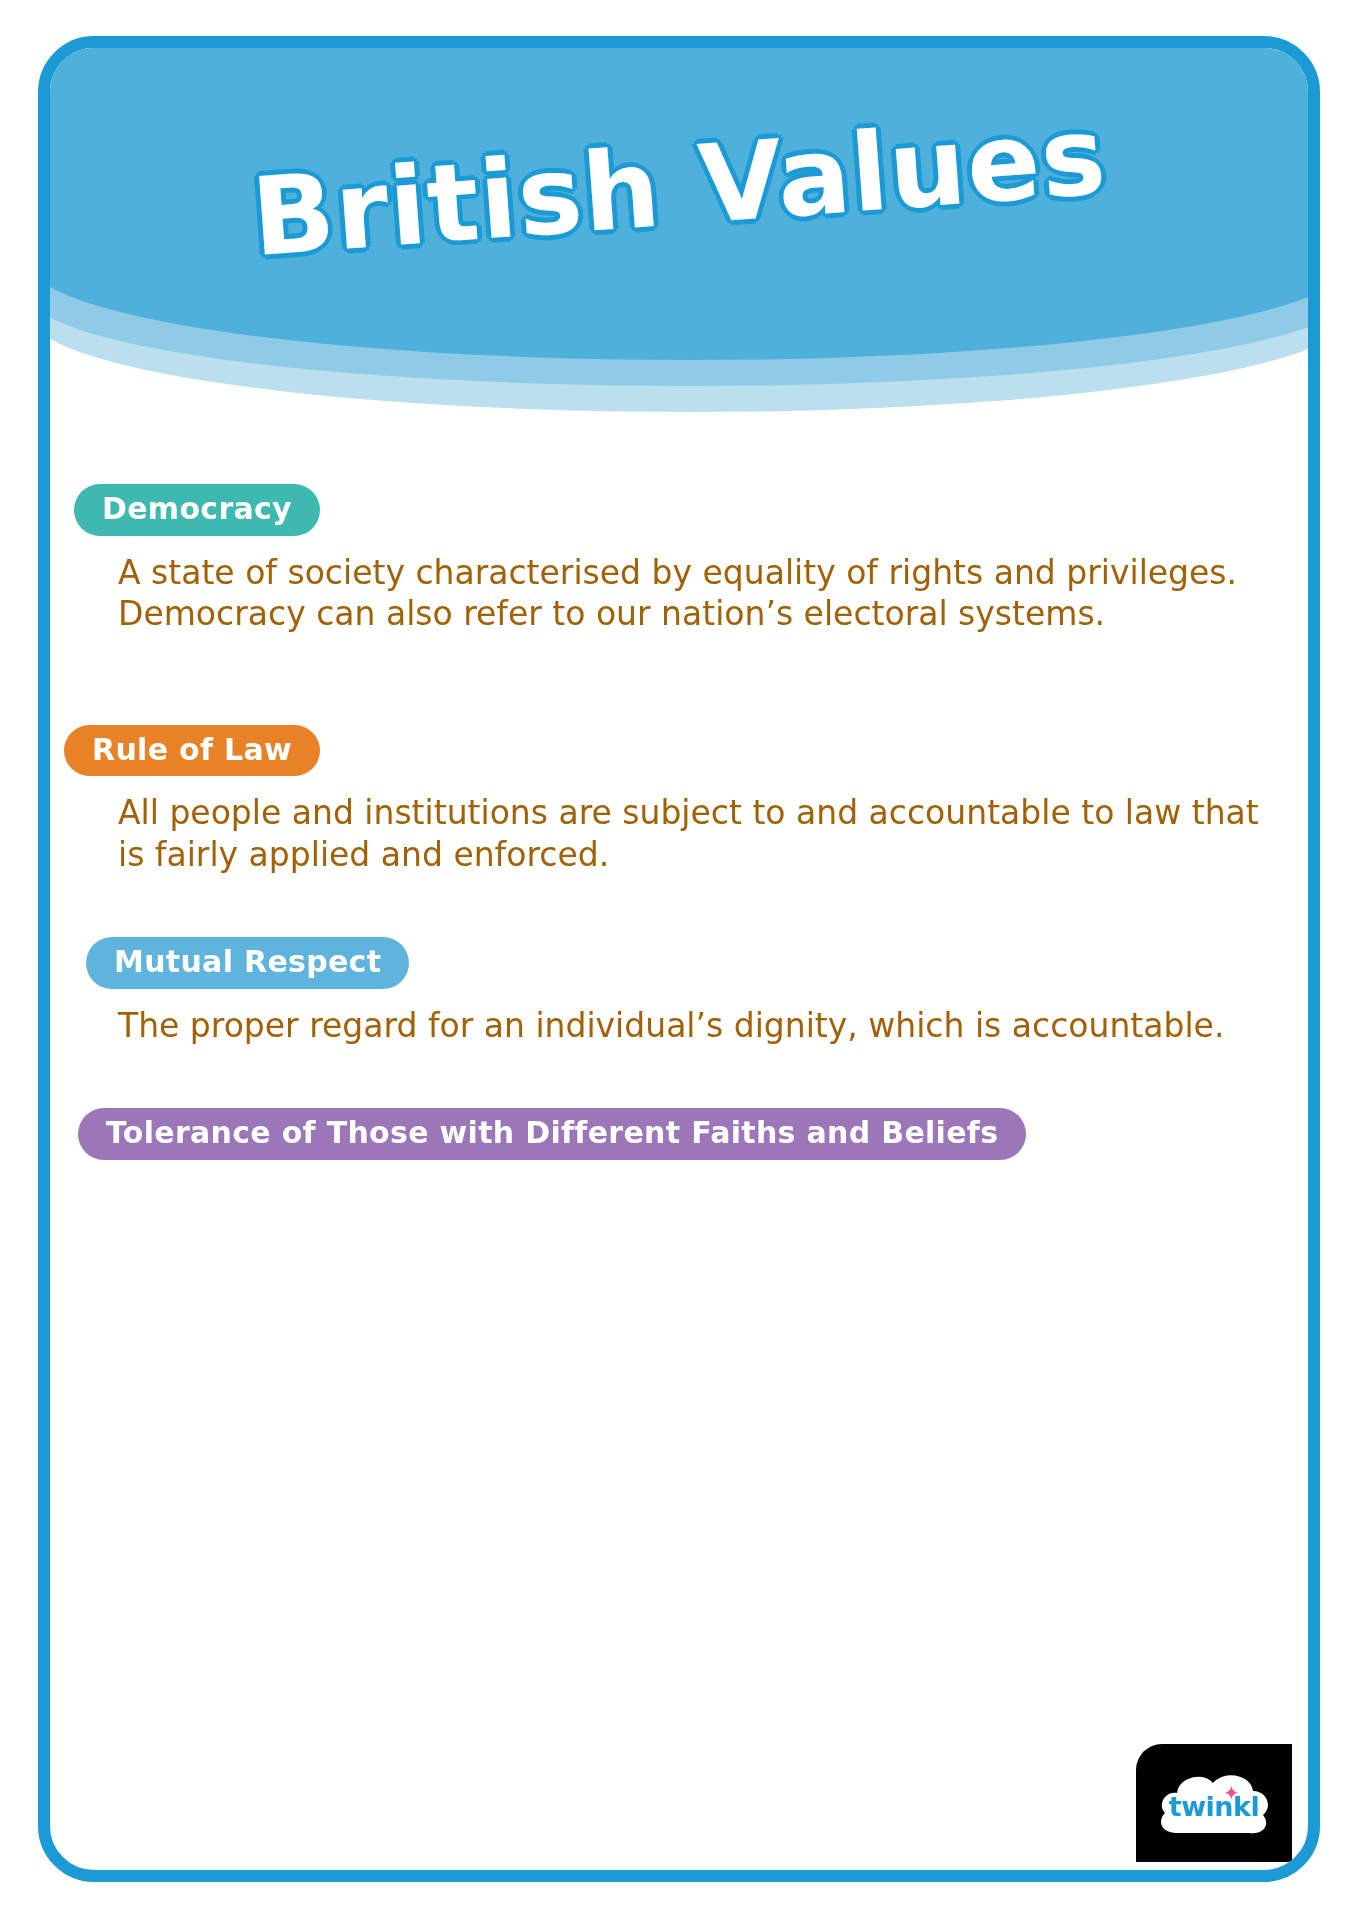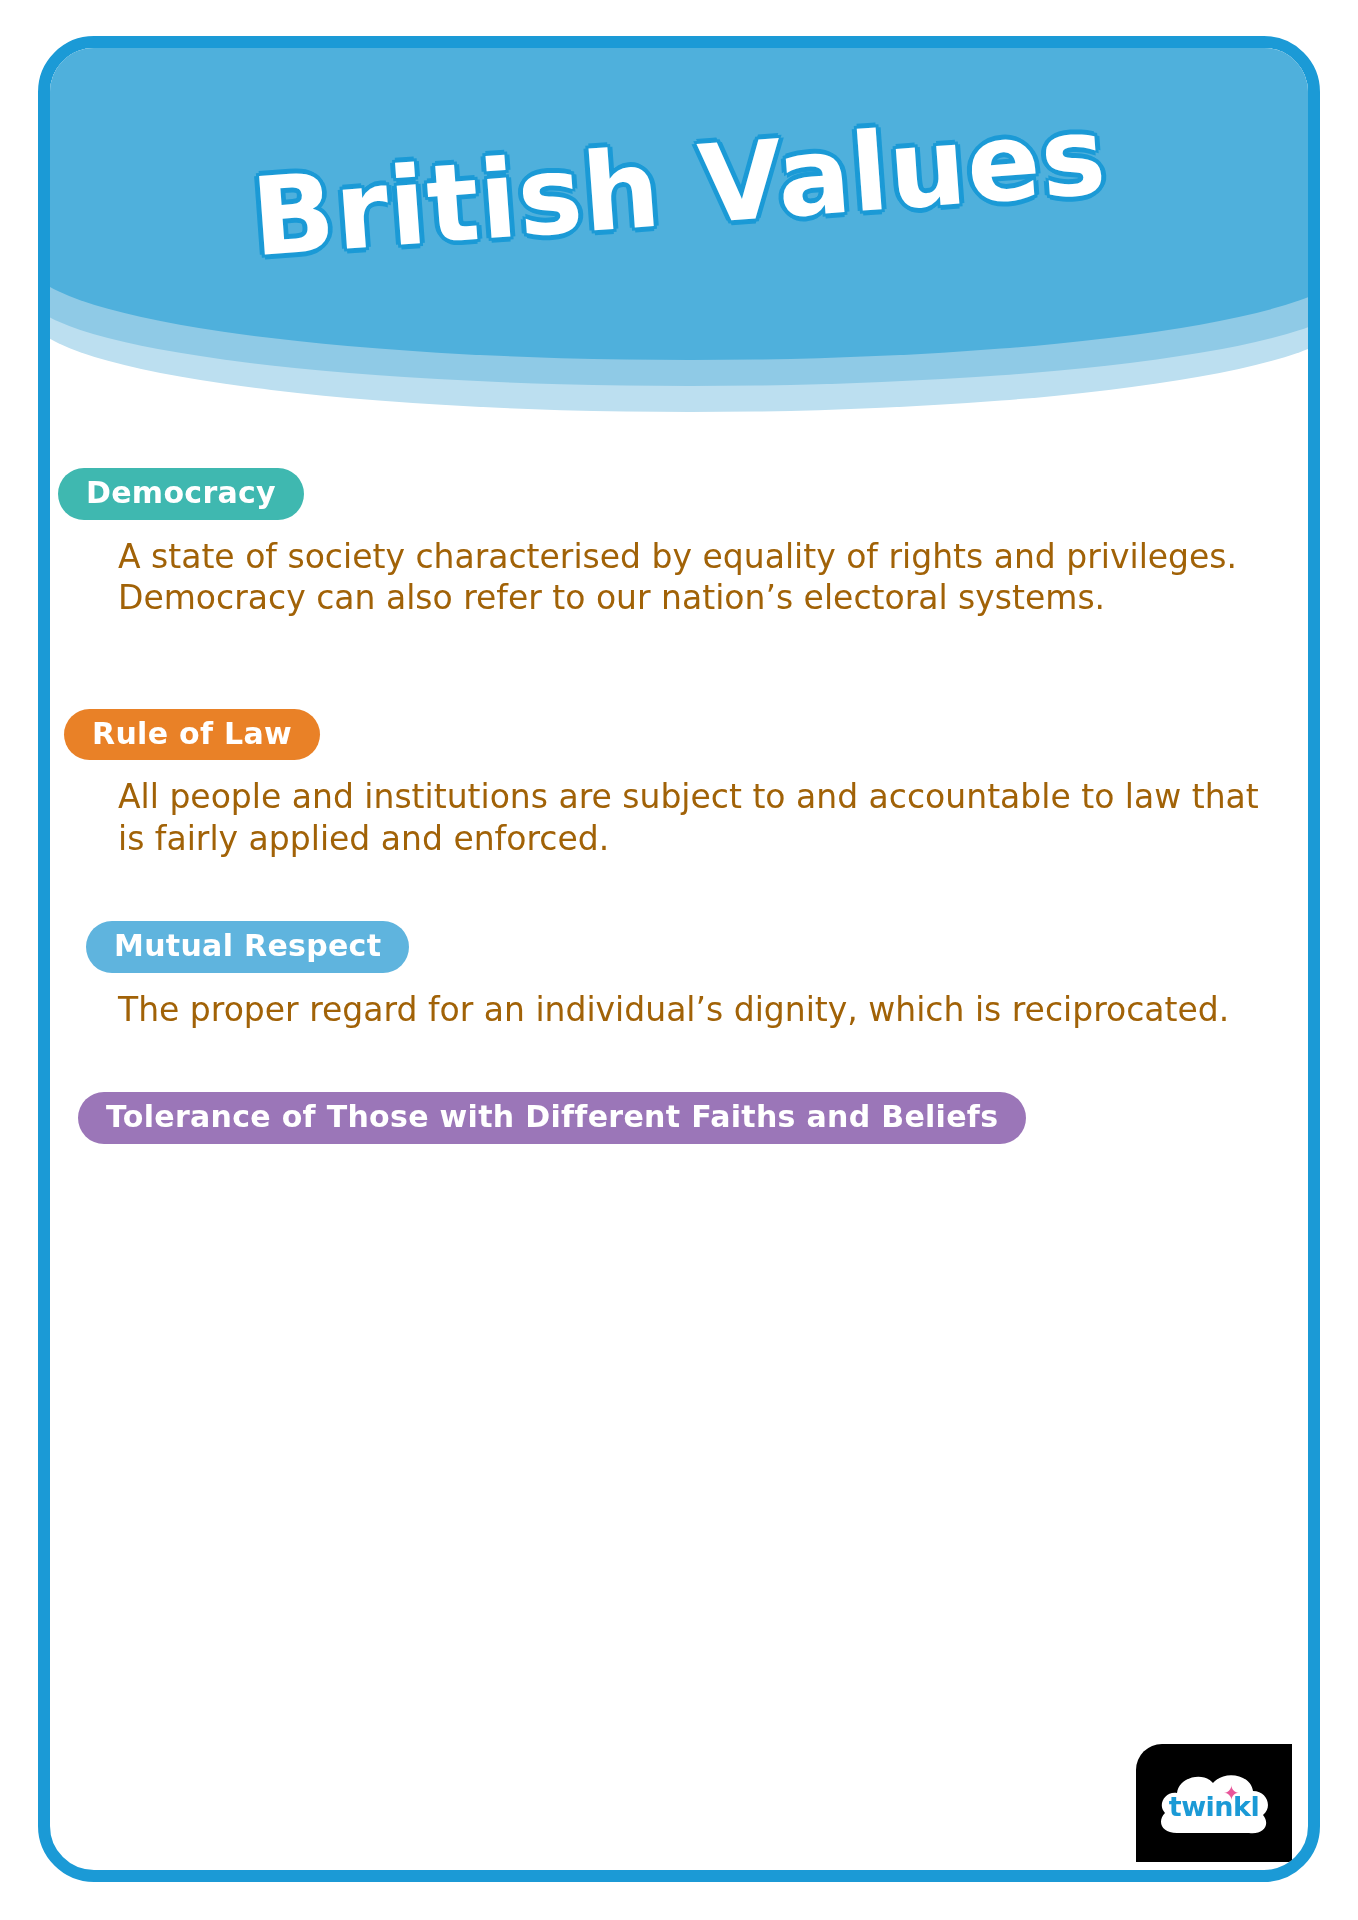--- a/index.html
+++ b/index.html
@@ -121,21 +121,21 @@
     color: #ffffff;
     font-size: 30px;
     font-weight: bold;
     letter-spacing: 0.3px;
     line-height: 1.05;
   }
   .pill-wrap {
     position: relative;
     margin-left: 0;
   }
-  .pill-wrap.indent-0 { padding-left: 4px; }
+  .pill-wrap.indent-0 { padding-left: 20px; margin-top: 16px; }
   .pill-wrap.indent-1 { padding-left: 18px; }
   .pill-wrap.indent-2 { padding-left: 10px; }
   .pill-wrap.indent-3 { padding-left: 32px; }
   .pill-wrap.indent-4 { padding-left: 24px; }
 
   .desc {
     margin: 16px 0 0 68px;
     max-width: 1160px;
     font-size: 33px;
     line-height: 1.26;
@@ -222,21 +222,21 @@
         <span class="pill" style="background:#e98127">Rule of Law</span>
       </div>
       <div class="desc">All people and institutions are subject to and accountable to law that is fairly applied and enforced.</div>
     </div>
     <div class="sp-3"></div>
 
     <div class="entry">
       <div class="pill-wrap indent-3">
         <span class="pill" style="background:#5fb4de">Mutual Respect</span>
       </div>
-      <div class="desc">The proper regard for an individual’s dignity, which is reciprocated.</div>
+      <div class="desc">The proper regard for an individual’s dignity, which is accountable.</div>
     </div>
     <div class="sp-4"></div>
 
     <div class="entry">
       <div class="pill-wrap indent-4">
         <span class="pill" style="background:#9b76b8">Tolerance of Those with Different Faiths and Beliefs</span>
       </div>
     </div>
 
   </div>

